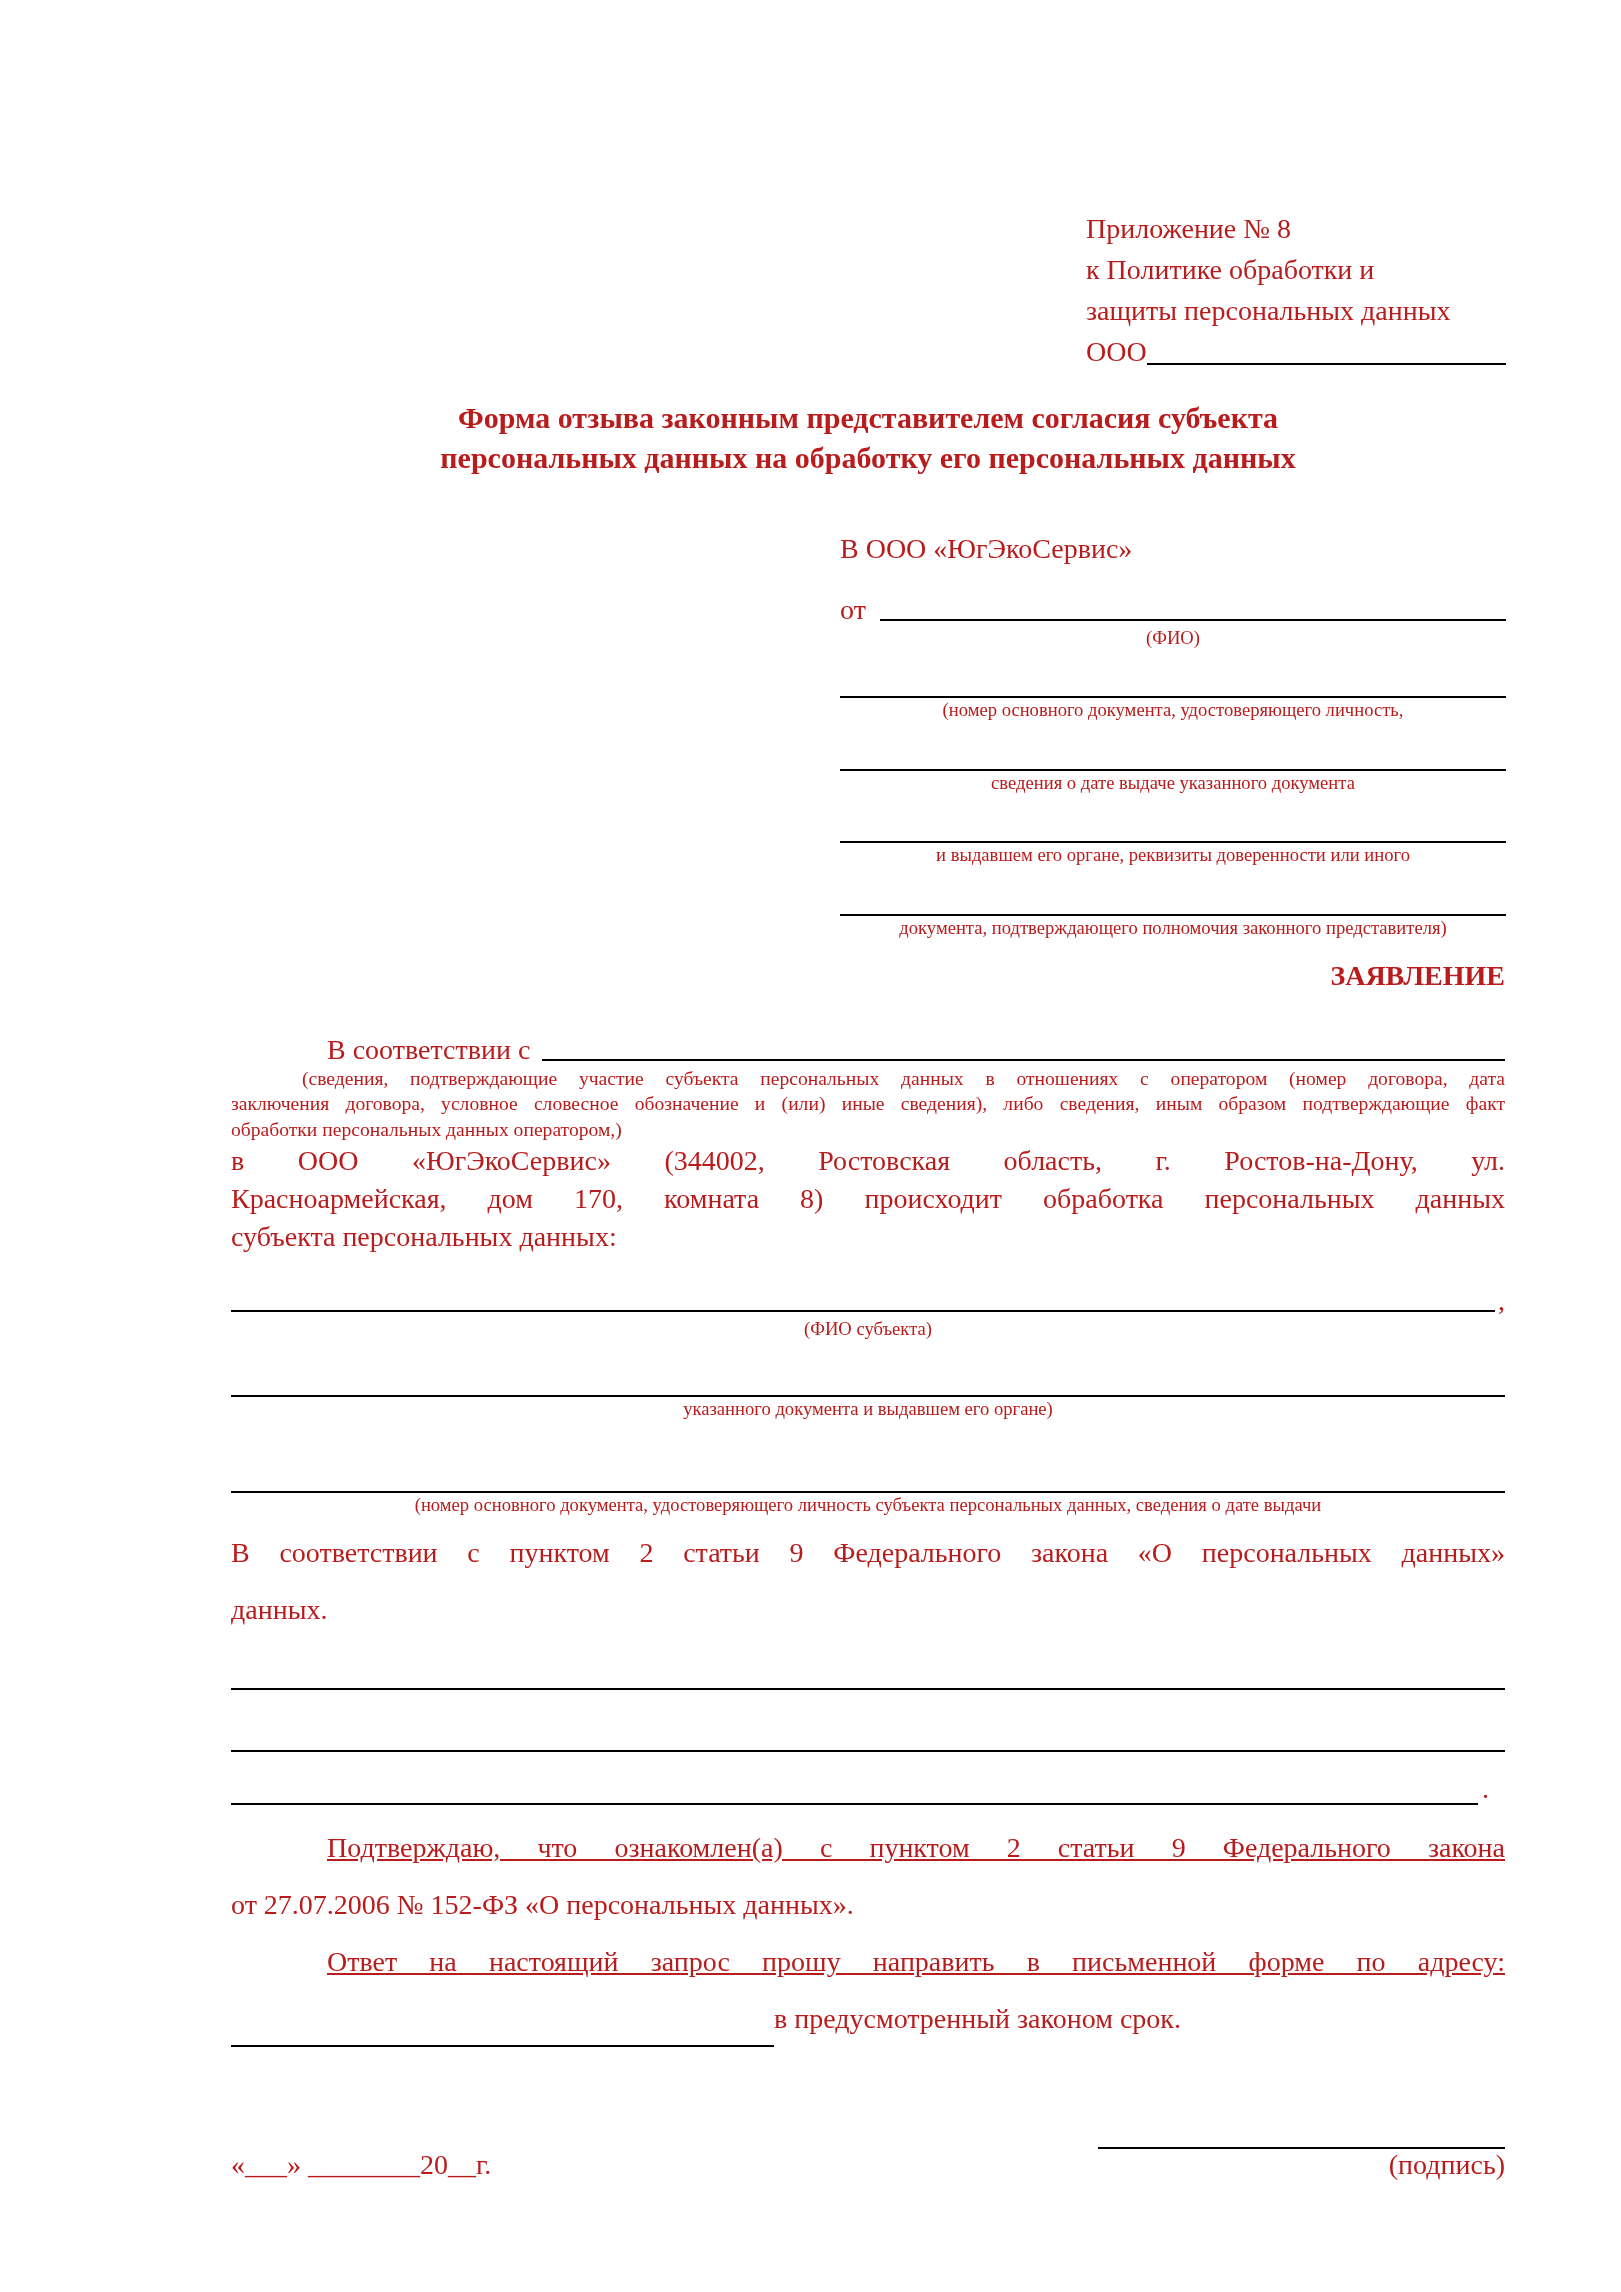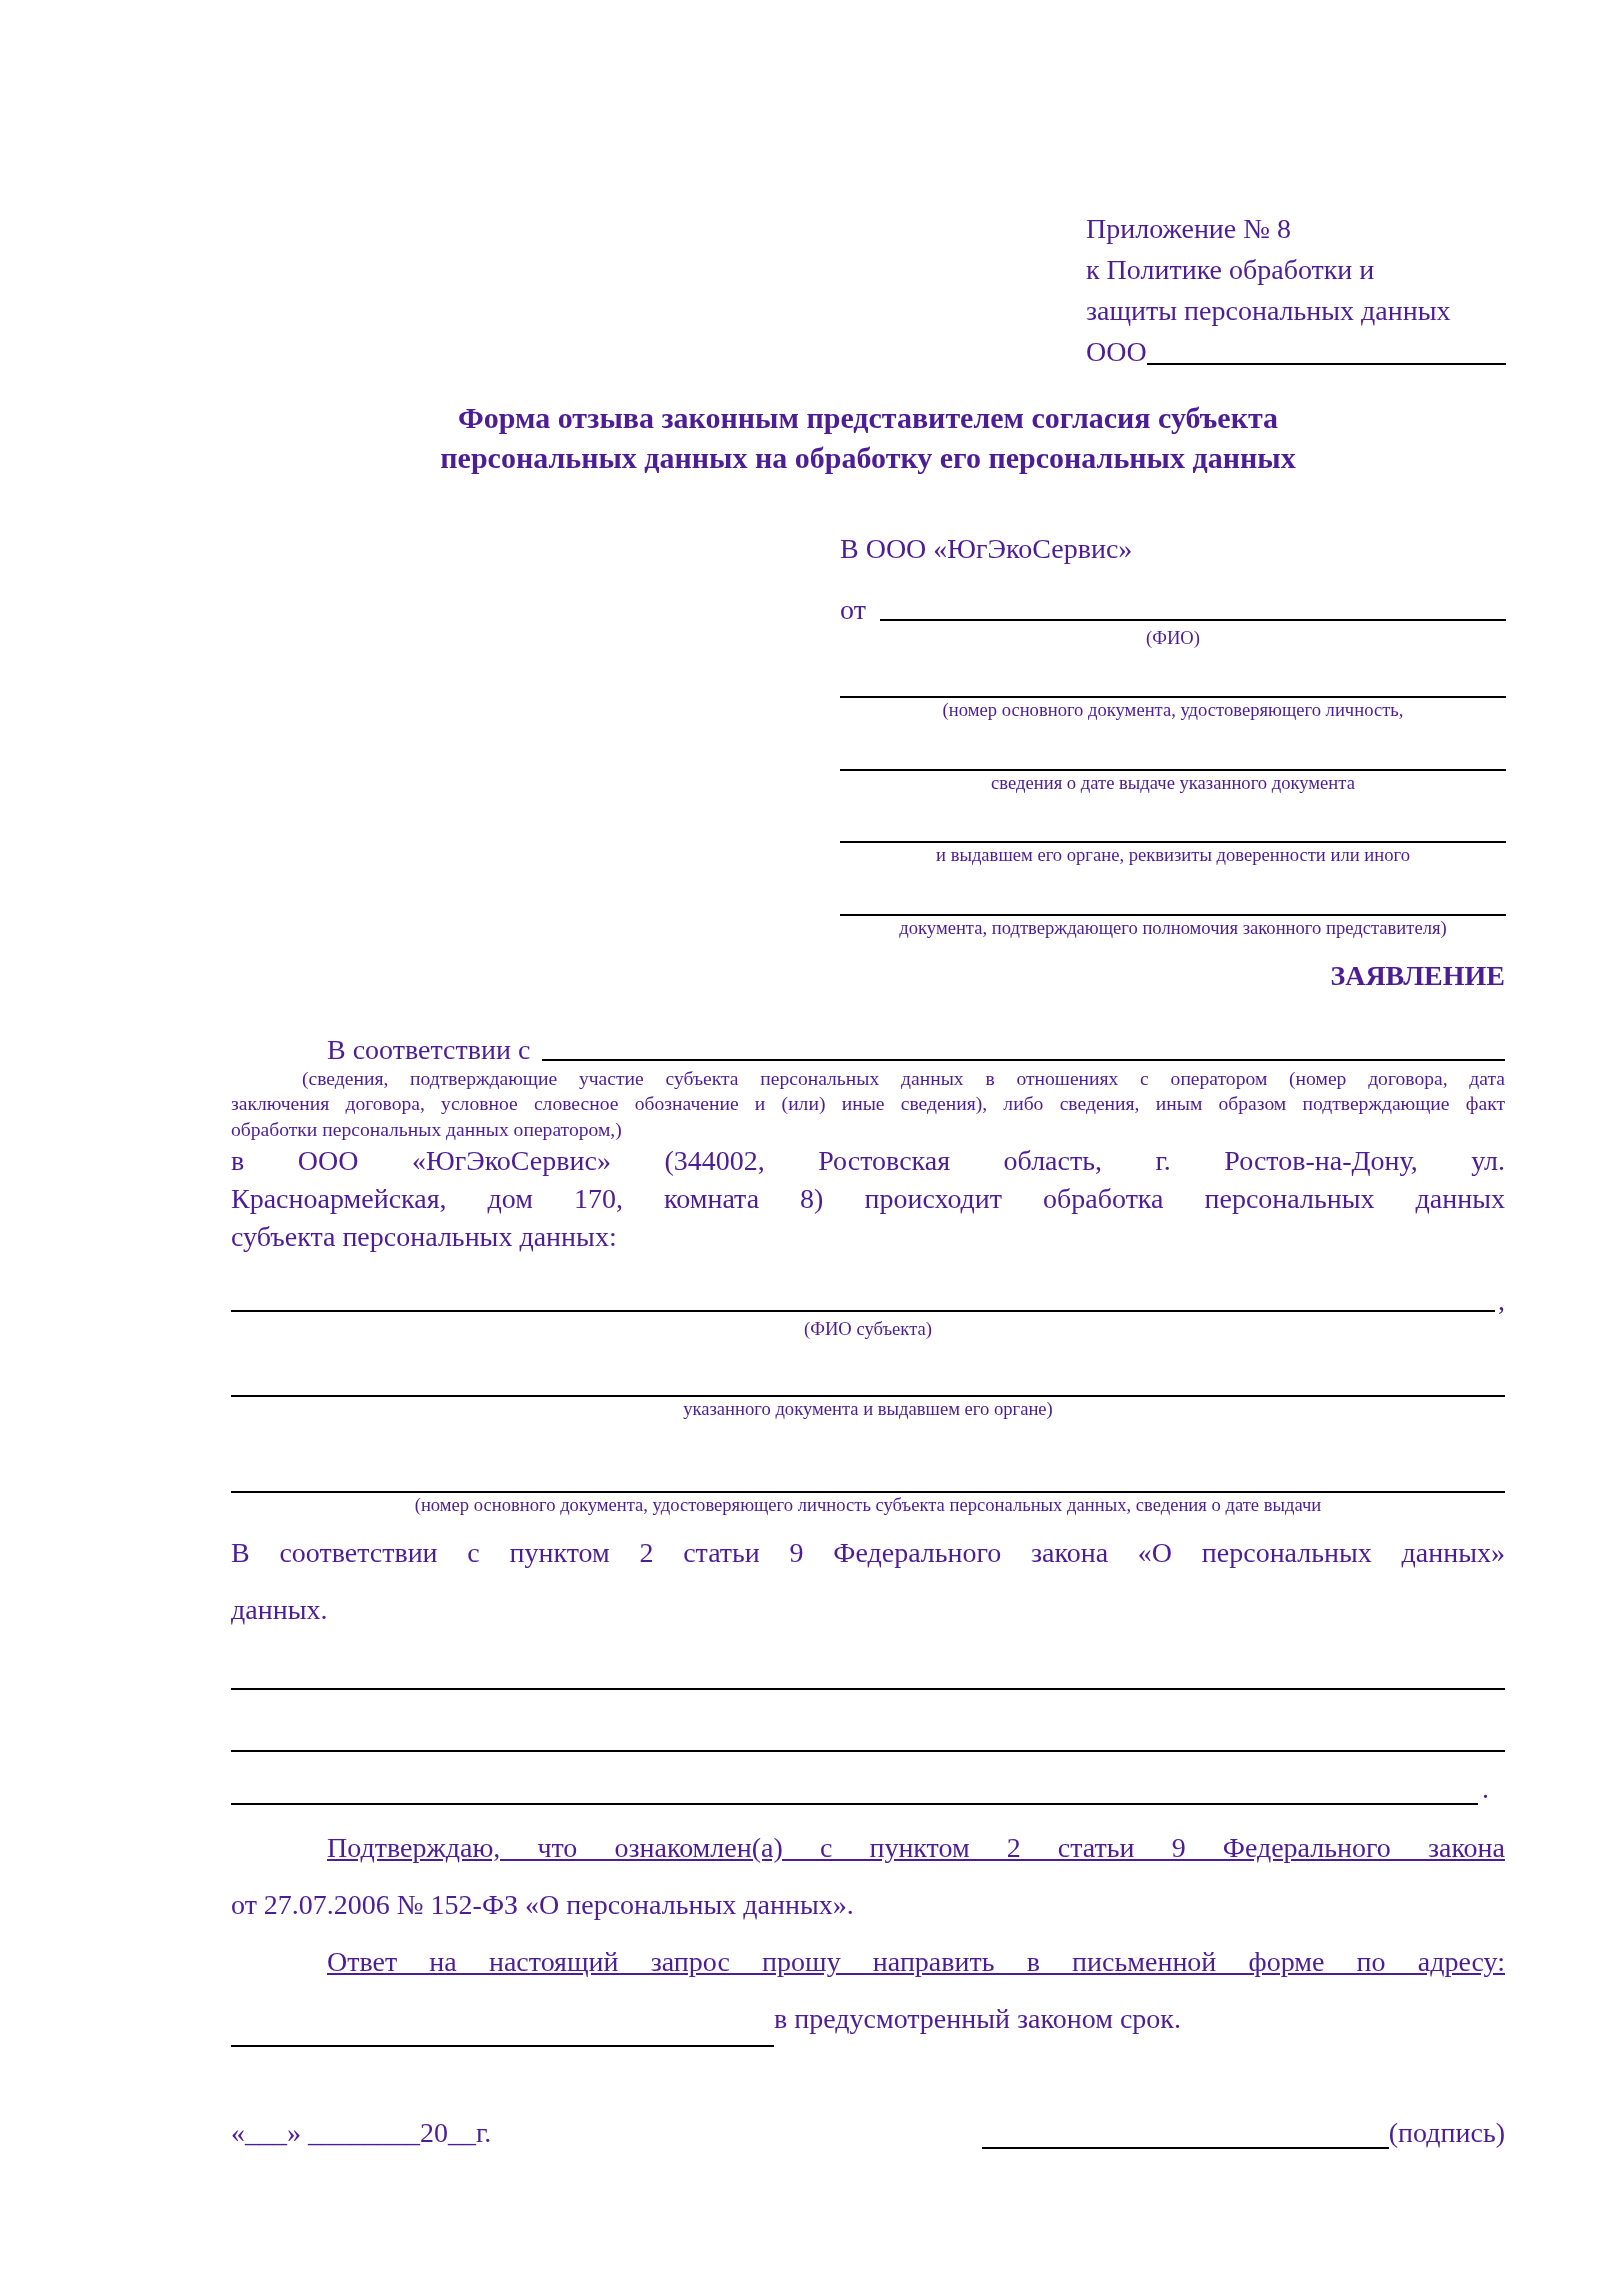--- a/index.html
+++ b/index.html
@@ -1,21 +1,21 @@
 <!DOCTYPE html>
 <html><head>
 <meta charset="utf-8">
 <style>
   html, body { margin: 0; padding: 0; background: #ffffff; }
   .page {
     position: relative;
     width: 1621px;
     height: 2293px;
     background: #ffffff;
-    color: #4c1d95;
+    color: #b91c1c;
     font-family: "Liberation Serif", "DejaVu Serif", serif;
     font-size: 28px;
     overflow: hidden;
   }
   .content {
     position: absolute;
     left: 231px;
     top: 208px;
     width: 1274px;
   }
@@ -69,21 +69,21 @@
 
   .confirm { margin-top: 13.7px; line-height: 57px; }
   .confirm .l1 { text-indent: 96px; text-decoration: underline; }
 
   .reply { line-height: 57px; }
   .reply .l1 { text-indent: 96px; text-decoration: underline; }
   .reply-row { height: 57px; }
   .reply-row .bl { width: 543px; height: 51px; }
 
   .footer { margin-top: 65px; display: flex; justify-content: space-between; align-items: flex-end; }
-  .footer .sig { display: flex; align-items: flex-end; }
+  .footer .sig { display: flex; align-items: flex-end; flex-direction: column; }
   .footer .sig .bl { width: 407px; height: 35px; }
 </style>
 </head>
 <body>
 
 <div class="page">
   <div class="content">
 
     <div class="annex">
       <div>Приложение № 8</div>

